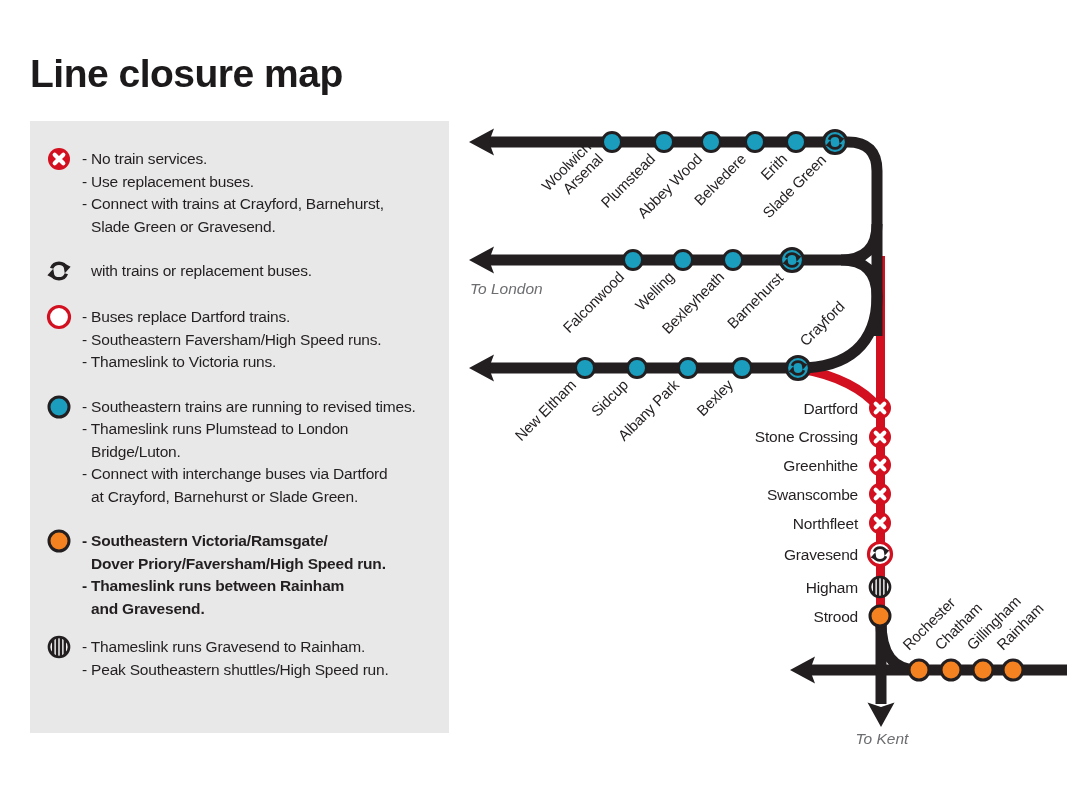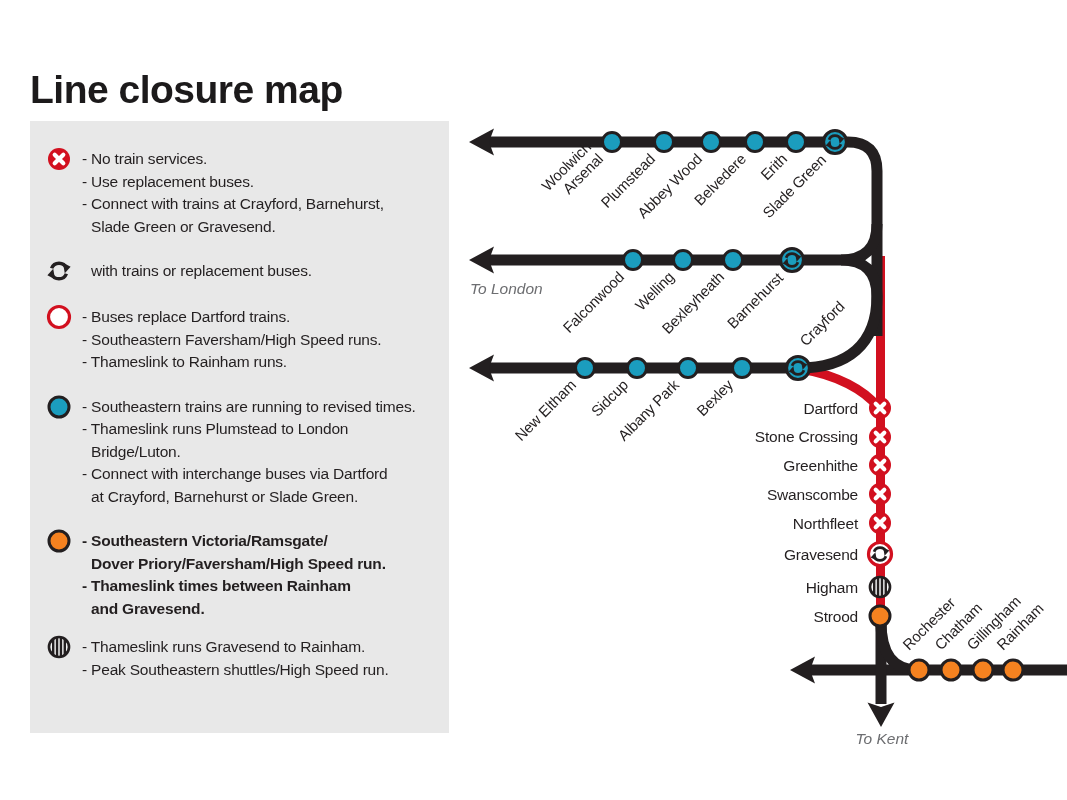--- a/index.html
+++ b/index.html
@@ -1,18 +1,18 @@
 <!DOCTYPE html>
 <html style="--c-teal: #1b9dbe; --c-red: #d2101f; --c-orange: #f58220; --c-ink: #231f20; --c-panel: #e8e8e8; --c-muted: #6d6e71;"><head>
 <meta charset="utf-8">
 <style>
   html,body{margin:0;padding:0;background:#fff;}
   .page{position:relative;width:1067px;height:800px;overflow:hidden;background:#fff;
         font-family:"Liberation Sans",sans-serif;}
-  .title{position:absolute;left:30px;top:68px;margin:0;font-size:39px;font-weight:bold;
+  .title{position:absolute;left:30px;top:52px;margin:0;font-size:39px;font-weight:bold;
          color:#1c1a1b;letter-spacing:-0.5px;}
   .legend{position:absolute;left:30px;top:121px;width:419px;height:612px;
           background:var(--c-panel,#e8e8e8);box-sizing:border-box;padding:27px 0 0 16px;}
   .lg-row{display:flex;align-items:flex-start;margin-bottom:22px;}
   .lg-row.tight{margin-bottom:16px;font-weight:bold;}
   .lg-ic{width:26px;height:26px;flex:0 0 26px;margin-right:10px;margin-top:-2px;}
   .lg-tx{font-size:15.5px;line-height:22.5px;color:var(--c-ink,#231f20);
          letter-spacing:-0.2px;white-space:nowrap;}
   .lg-line.cont{padding-left:9px;}
   .map{position:absolute;left:455px;top:110px;width:612px;height:650px;
@@ -85,21 +85,21 @@
       </div>
     </div>
 
     <div class="lg-row">
       <svg class="lg-ic" viewBox="-13 -13 26 26">
         <circle r="10.5" class="st-g" stroke-width="3"></circle>
       </svg>
       <div class="lg-tx">
         <div class="lg-line">- Buses replace Dartford trains.</div>
         <div class="lg-line">- Southeastern Faversham/High Speed runs.</div>
-        <div class="lg-line">- Thameslink to Rainham runs.</div>
+        <div class="lg-line">- Thameslink to Victoria runs.</div>
       </div>
     </div>
 
     <div class="lg-row">
       <svg class="lg-ic" viewBox="-13 -13 26 26">
         <circle r="10" class="st-t" stroke-width="2.8"></circle>
       </svg>
       <div class="lg-tx">
         <div class="lg-line">- Southeastern trains are running to revised times.</div>
         <div class="lg-line">- Thameslink runs Plumstead to London</div>
@@ -109,21 +109,21 @@
       </div>
     </div>
 
     <div class="lg-row tight">
       <svg class="lg-ic" viewBox="-13 -13 26 26">
         <circle r="10" class="st-o" stroke-width="2.8"></circle>
       </svg>
       <div class="lg-tx">
         <div class="lg-line">- Southeastern Victoria/Ramsgate/</div>
         <div class="lg-line cont">Dover Priory/Faversham/High Speed run.</div>
-        <div class="lg-line">- Thameslink times between Rainham</div>
+        <div class="lg-line">- Thameslink runs between Rainham</div>
         <div class="lg-line cont">and Gravesend.</div>
       </div>
     </div>
 
     <div class="lg-row">
       <svg class="lg-ic" viewBox="-13 -13 26 26">
         <use href="#g-str"></use>
       </svg>
       <div class="lg-tx">
         <div class="lg-line">- Thameslink runs Gravesend to Rainham.</div>

